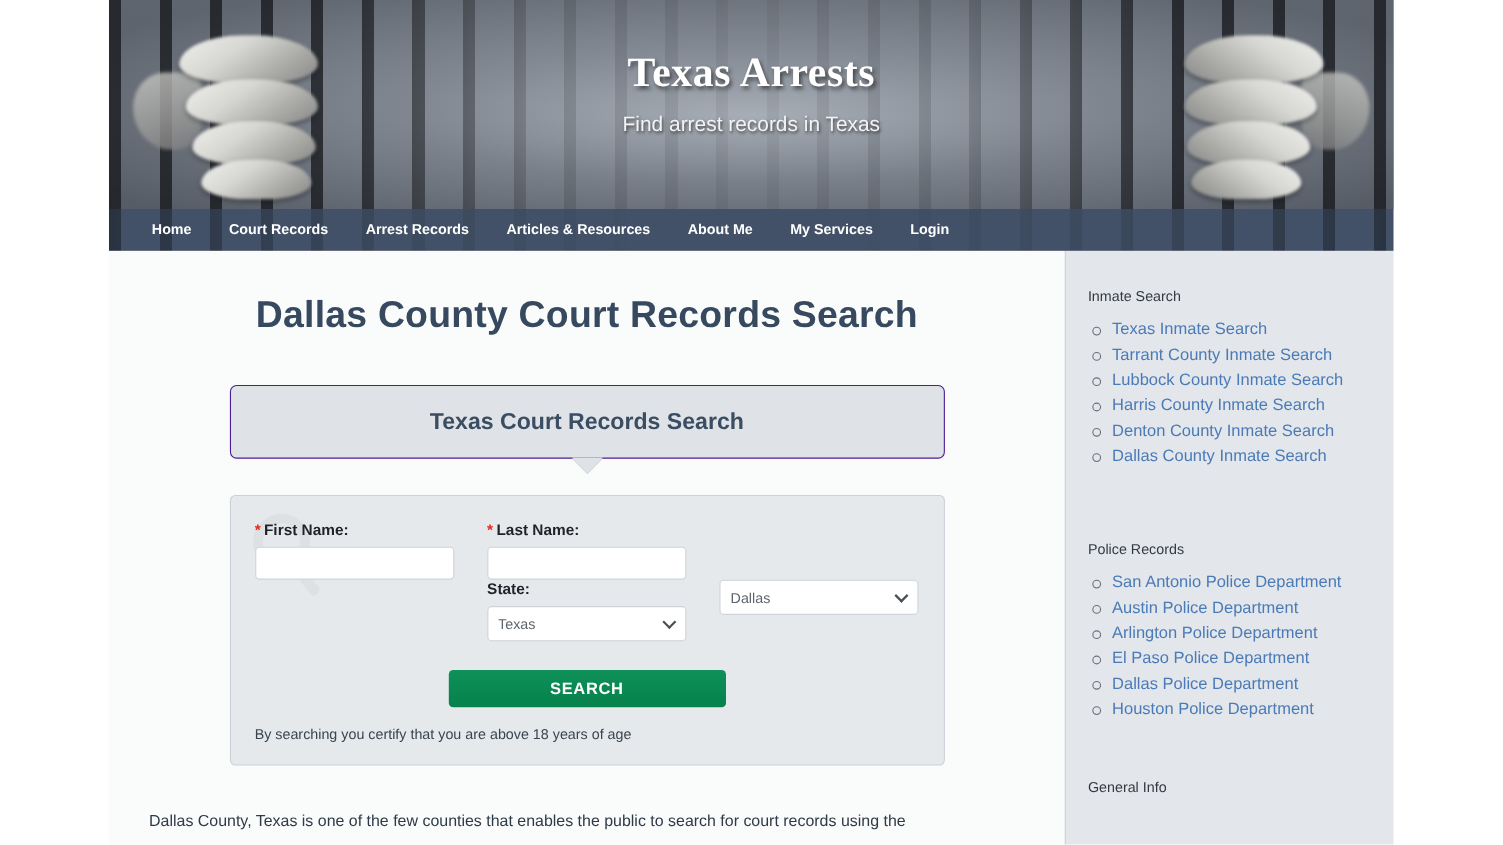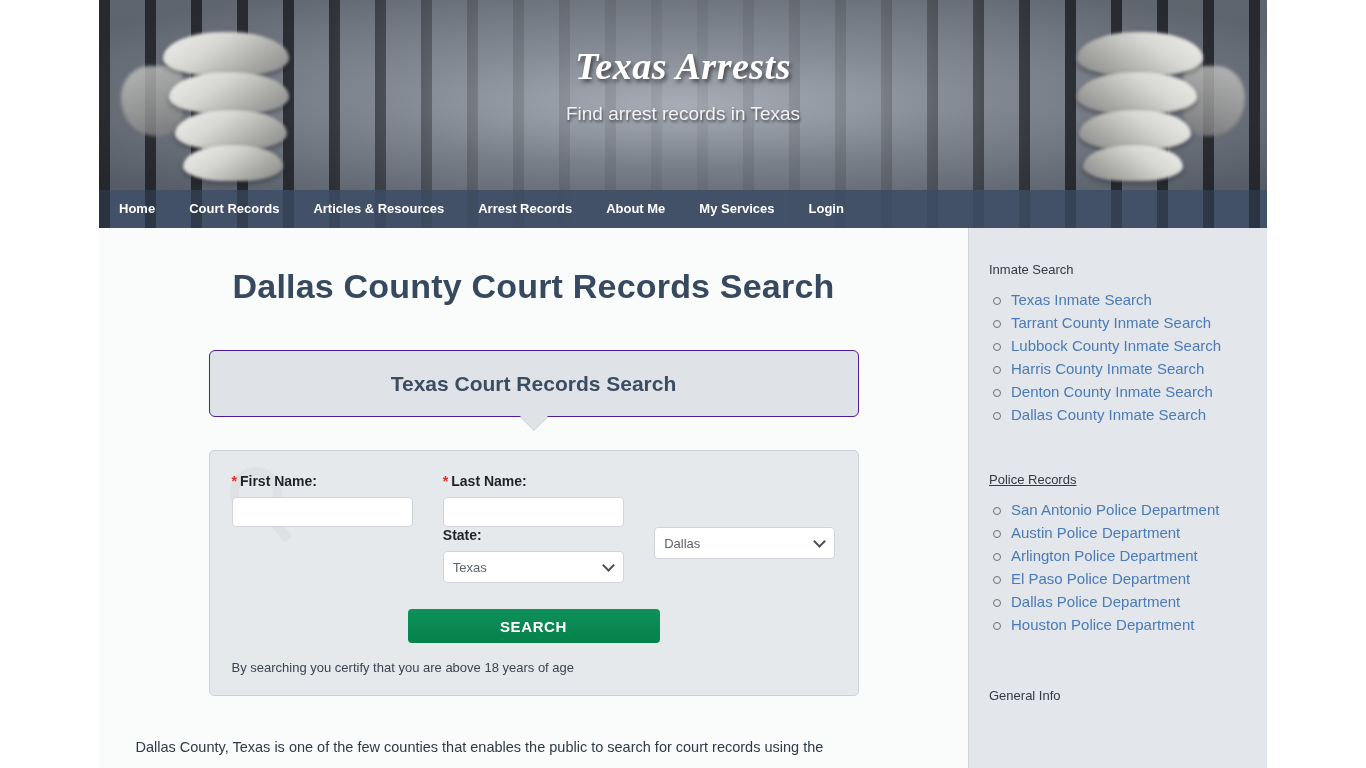--- a/index.html
+++ b/index.html
@@ -81,21 +81,20 @@
     opacity: .8;
   }
 
   .banner-text {
     position: absolute; left: 0; right: 0; top: 44px;
     text-align: center;
     z-index: 4;
   }
   .site-title {
     font-family: "Liberation Serif", "DejaVu Serif", serif;
-    font-style: italic;
     font-weight: bold;
     font-size: 38px;
     color: #ffffff;
     letter-spacing: .5px;
     margin: 0;
     text-shadow: 2px 3px 4px rgba(0,0,0,.55);
   }
   .site-tagline {
     margin: 15px 0 0 0;
     font-size: 19px;
@@ -103,21 +102,21 @@
     text-shadow: 1px 2px 3px rgba(0,0,0,.6);
   }
 
   
   .navbar {
     position: relative;
     height: 38px;
     background: rgba(40,57,82,0.88);
     display: flex;
     align-items: center;
-    padding-left: 3px;
+    padding-left: 22px;
     z-index: 5;
     text-align: right;
   }
   .navbar::before {
     content: "";
     position: absolute; inset: 0;
     background-image: repeating-linear-gradient(
       90deg,
       rgba(12,14,18,0.45) 0px,
       rgba(12,14,18,0.45) 11px,
@@ -301,21 +300,21 @@
     color: #2f3a47;
   }
 
   
   .side-heading {
     font-size: 13px;
     color: #343a40;
     margin: 0 0 14px 0;
     font-weight: normal;
   }
-  .side-heading.second { margin-top: 48px; text-decoration: underline; }
+  .side-heading.second { margin-top: 68px; }
   .side-heading.third  { margin-top: 54px; }
   .side-list {
     list-style: none;
     margin: 0 0 0 0;
     padding: 0 0 0 22px;
   }
   .side-list li {
     position: relative;
     margin-bottom: 5px;
     line-height: 18px;
@@ -363,22 +362,22 @@
 
       <div class="banner-text">
         <h1 class="site-title">Texas Arrests</h1>
         <p class="site-tagline">Find arrest records in Texas</p>
       </div>
     </div>
 
     <nav class="navbar">
       <span class="nav-item">Home</span>
       <span class="nav-item">Court Records</span>
+      <span class="nav-item">Arrest Records</span>
       <span class="nav-item">Articles &amp; Resources</span>
-      <span class="nav-item">Arrest Records</span>
       <span class="nav-item">About Me</span>
       <span class="nav-item">My Services</span>
       <span class="nav-item">Login</span>
     </nav>
 
     <div class="columns">
 
       <div class="main-col">
 
         <h2 class="page-heading">Dallas County Court Records Search</h2>

